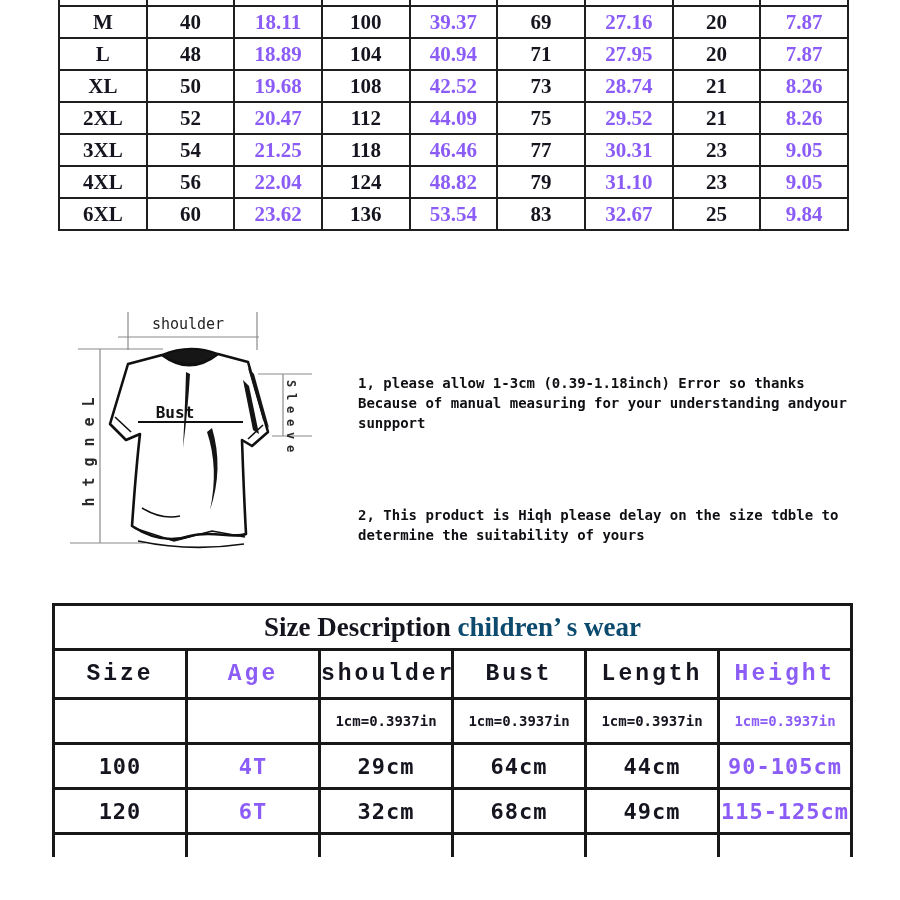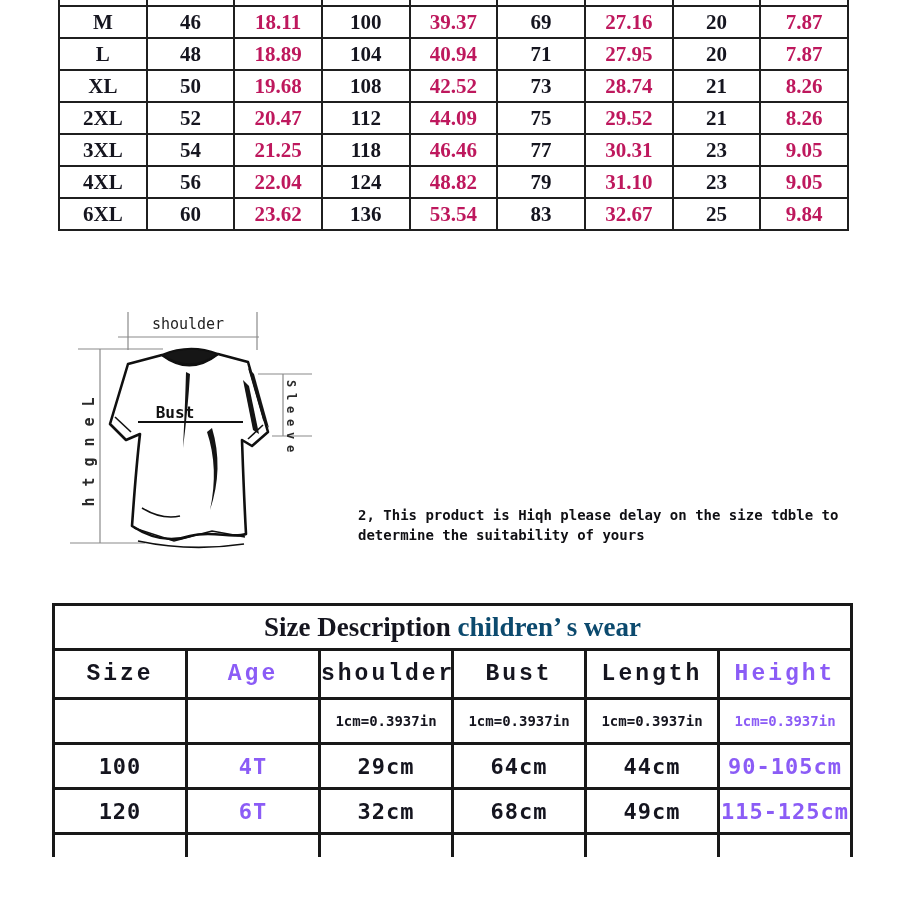--- a/index.html
+++ b/index.html
@@ -5,21 +5,21 @@
   html,body{margin:0;padding:0;background:#fff;}
   .page{position:relative;width:900px;height:900px;background:#ffffff;overflow:hidden;
         font-family:"DejaVu Sans Mono", monospace;}
 
   
   .top-table{position:absolute;left:58px;top:0;width:791px;border-collapse:collapse;table-layout:fixed;}
   .top-table td{border:2px solid #1f1f1f;text-align:center;vertical-align:middle;
                 font-family:"Liberation Serif", serif;font-weight:bold;font-size:21px;
                 color:#15151f;height:30px;padding:0;overflow:hidden;}
   .top-table tr.tt-partial td{border-top:none;height:5px;}
-  .top-table td.red{color:#be185d;}
+  .top-table td.red{color:#8b5cf6;}
 
   
   .diagram{position:absolute;left:62px;top:298px;width:285px;height:290px;}
   .diagram svg{display:block;}
   .svg-label{font-family:"DejaVu Sans Mono", monospace;font-size:15px;fill:#232323;}
   .svg-label.bust{font-weight:bold;font-size:16px;fill:#101010;}
 
   .letterstack{position:absolute;display:flex;flex-direction:column;align-items:center;
                color:#2a2a2a;font-family:"DejaVu Sans Mono", monospace;font-weight:bold;}
   .letterstack span{display:block;}
@@ -62,21 +62,21 @@
         <td></td>
           <td></td>
         <td></td>
           <td></td>
         <td></td>
           <td></td>
         <td></td>
       </tr>
     <tr>
           <td>M</td>
-          <td>46</td>
+          <td>40</td>
           <td class="red">18.11</td>
           <td>100</td>
           <td class="red">39.37</td>
           <td>69</td>
           <td class="red">27.16</td>
           <td>20</td>
           <td class="red">7.87</td>
         </tr>
         <tr>
           <td>L</td>
@@ -206,20 +206,23 @@
     </div>
   <div class="letterstack ls-sleeve">
       <span>S</span>
       <span>l</span>
       <span>e</span>
       <span>e</span>
       <span>v</span>
       <span>e</span>
     </div>
 
+  <div class="note note1">1, please allow 1-3cm (0.39-1.18inch) Error so thanks
+Because of manual measuring for your understanding andyour
+sunpport</div>
   <div class="note note2">2, This product is Hiqh please delay on the size tdble to
 determine the suitability of yours</div>
 
   <table class="bottom-table">
     <tbody id="bt-body">
       <tr class="bt-title">
         <td colspan="6"><span class="t-black">Size Description </span><span class="t-red">children’ s wear</span></td>
       </tr>
       <tr class="bt-hdr">
           <td>Size</td>

